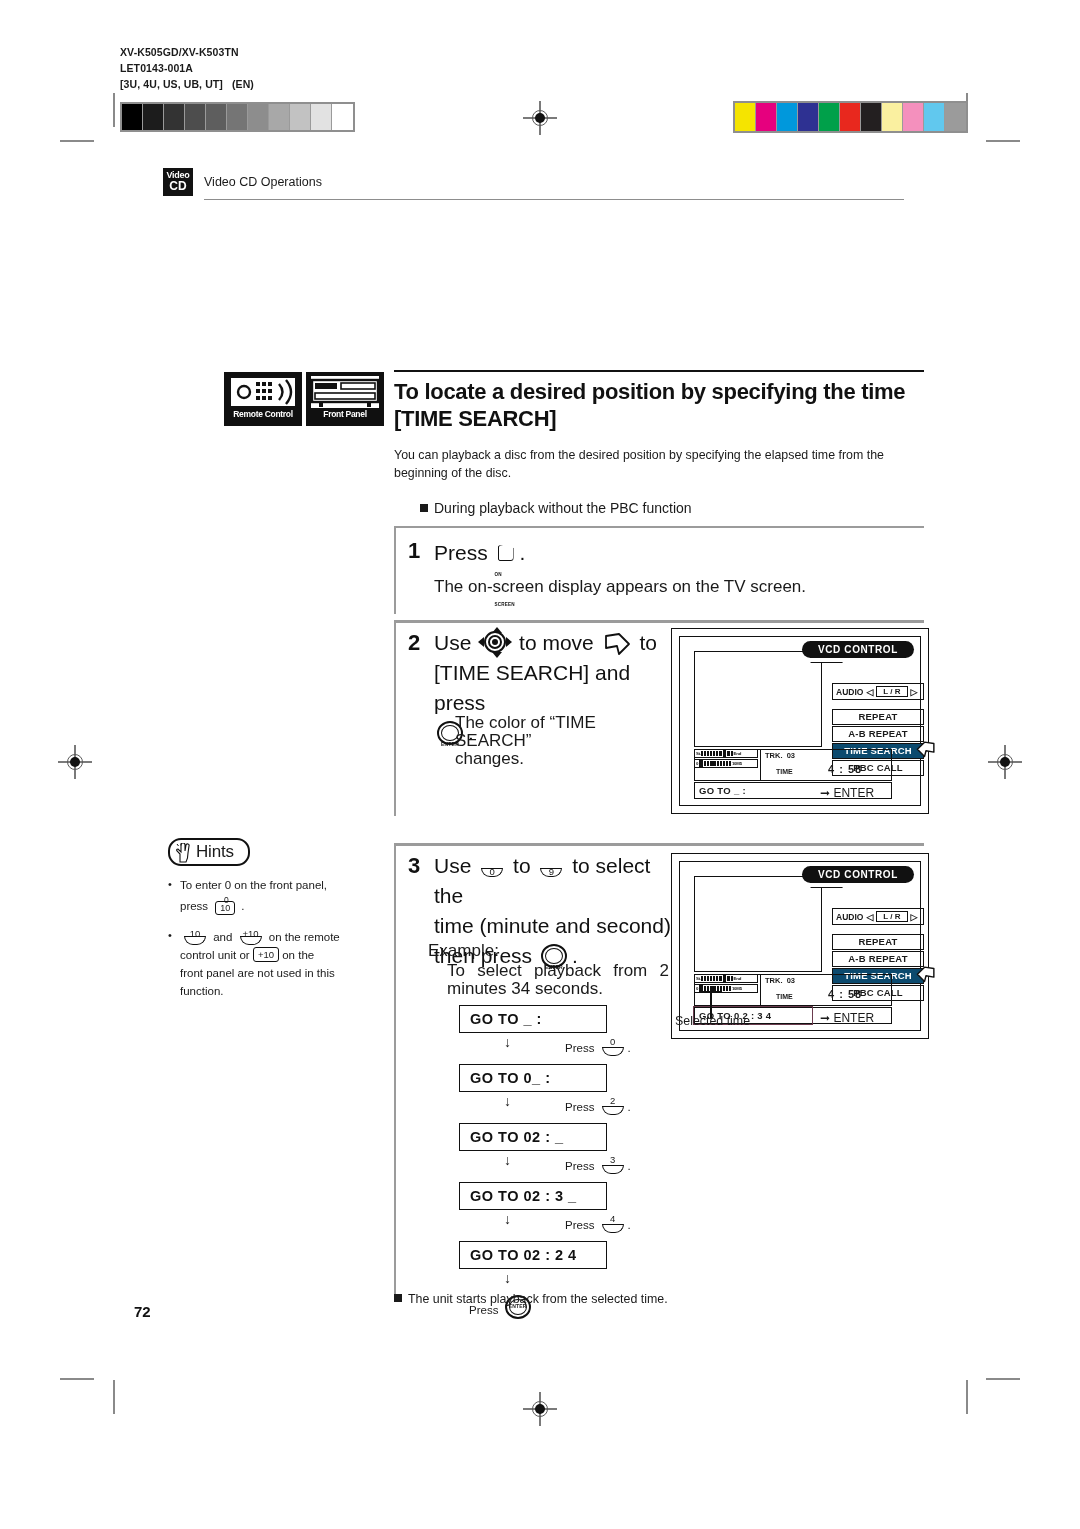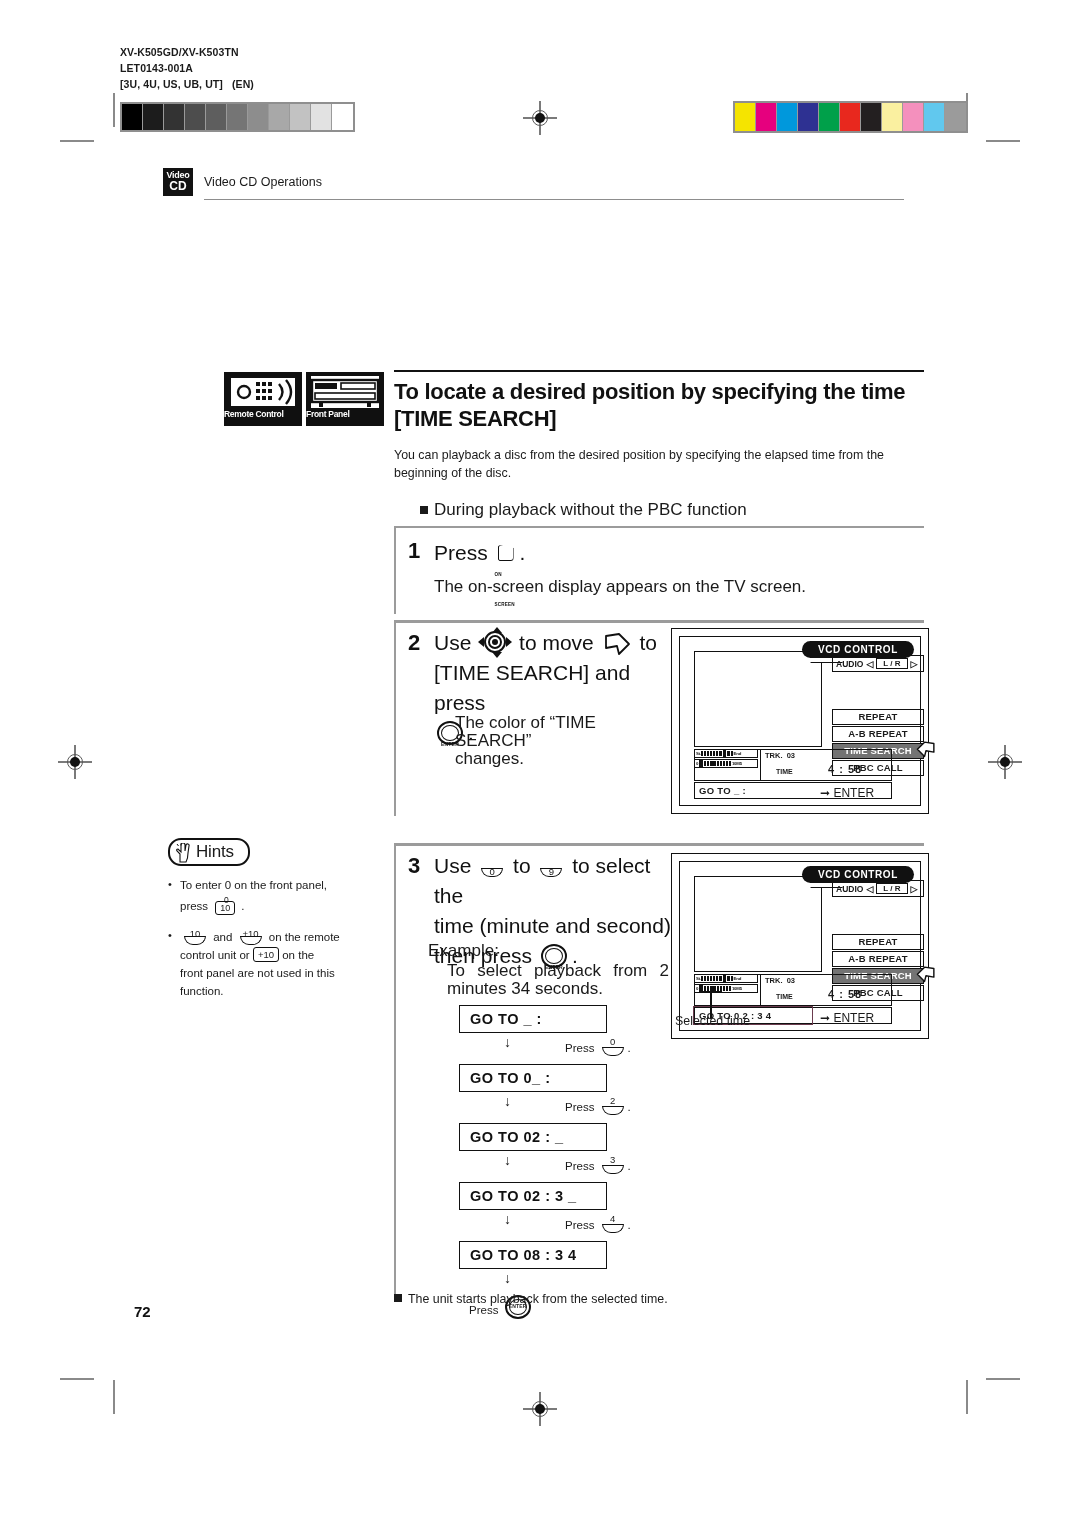--- a/index.html
+++ b/index.html
@@ -43,34 +43,34 @@
     position:absolute; left:0; top:0; width:30px; height:28px; background:#121212; color:#fff;
     font-weight:bold; text-align:center; line-height:1.0; padding-top:3px;
   }
   .runhead .vcd-badge .a { font-size:9px; display:block; letter-spacing:-.3px;}
   .runhead .vcd-badge .b { font-size:12px; display:block; letter-spacing:0px;}
   .runhead .rtitle { position:absolute; left:41px; top:7px; font-size:12.5px; color:#1a1a1a; }
   .runhead .rrule { position:absolute; left:41px; top:31px; width:700px; height:1.4px; background:#8d8d8d; }
 
   
   .sect { position:absolute; left:224px; top:370px; width:700px; }
-  .iconbox { position:absolute; background:#101010; color:#fff; }
+  .iconbox { position:absolute; background:#101010; color:#fff; text-align:center; }
   .icon-rc { left:0; top:2px; width:78px; height:54px; }
   .icon-fp { left:82px; top:2px; width:78px; height:54px; }
   .iconbox .glyph { position:relative; height:32px; margin:4px 5px 0 5px; background:#fff; }
   .iconbox .cap { font-size:8.5px; font-weight:bold; letter-spacing:-.3px; display:block; line-height:12px; }
 
   .sect .rule-top { position:absolute; left:170px; top:0px; width:530px; height:2.4px; background:#111; }
   .sect h1 { position:absolute; left:170px; top:8px; margin:0; width:530px;
       font-size:22px; font-weight:bold; line-height:27px; letter-spacing:-.3px; color:#111; }
 
   .intro { position:absolute; left:394px; top:446px; width:530px;
       font-size:12.4px; line-height:18px; }
 
-  .subhead { position:absolute; left:394px; top:500px; width:530px; font-size:17px;padding-left:26px; }
+  .subhead { position:absolute; left:394px; top:500px; width:530px; font-size:14px;padding-left:26px; }
   .sq { display:inline-block; width:8px; height:8px; background:#1a1a1a; margin-right:6px; vertical-align:1px;}
 
   
   .steprule { position:absolute; background:#9b9b9b; }
   .stepnum { position:absolute; font-size:22px; font-weight:bold; color:#111; }
   .steptext { position:absolute; font-size:21px; line-height:30px; color:#111; }
   .stepsub { position:absolute; font-size:17px; line-height:18px; color:#1a1a1a; }
 
   
   .key-onscreen { display:inline-block; width:22px; height:20px; position:relative; vertical-align:-5px; margin:0 2px;}
@@ -130,26 +130,26 @@
   
   .vcd { position:absolute; width:258px; height:186px; border:1.6px solid #111; background:#fff; }
   .vcd .inner { position:absolute; left:7px; top:7px; right:7px; bottom:7px; border:1.6px solid #111; }
   .vcd .tvscreen { position:absolute; left:14px; top:14px; width:128px; height:96px; border:1.2px solid #111; }
   .vcd .title {
      position:absolute; right:6px; top:4px; width:112px; height:17px; background:#111; color:#fff;
      border-radius:9px; font-size:10px; font-weight:bold; letter-spacing:.6px; text-align:center; line-height:17px;
   }
   .vcd .notch { position:absolute; left:138px; top:6px; width:32px; height:20px; background:#fff;
      border-bottom:1.6px solid #111; transform:skewX(-38deg); }
-  .vcd .audio { position:absolute; left:152px; top:18px; width:92px; height:17px; border:1.4px solid #111;
+  .vcd .audio { position:absolute; left:152px; top:46px; width:92px; height:17px; border:1.4px solid #111;
      font-size:8.5px; font-weight:bold; display:flex; align-items:center; gap:3px; padding:0 3px;}
   .vcd .audio .lr { border:1.2px solid #111; padding:0 6px; font-size:8px; }
   .vcd .btn { position:absolute; left:152px; width:92px; height:16px; border:1.4px solid #111;
      font-size:9.5px; font-weight:bold; text-align:center; line-height:14px; letter-spacing:.2px; }
-  .vcd .btn.sel { background:#737373; color:#fff; }
+  .vcd .btn.sel { background:#0c4a6e; color:#fff; }
   .vcd .infobox { position:absolute; border:1.2px solid #111; }
   .vcd .tinybar { position:absolute; border:1.2px solid #111; font-size:4.3px; font-weight:bold;
      display:flex; align-items:center; color:#111; letter-spacing:-.2px; overflow:hidden; }
   .vcd .tinybar .seg { display:inline-block; width:2.2px; height:5px; background:#111; margin-right:.9px;}
   .vcd .trk { position:absolute; font-size:7.5px; font-weight:bold; }
   .vcd .timerow { position:absolute; font-size:7px; font-weight:bold; }
   .vcd .timebig { position:absolute; font-size:11px; font-weight:bold; letter-spacing:1px;}
   .vcd .gotorow { position:absolute; font-size:9.5px; font-weight:bold; letter-spacing:.3px;}
   .vcd .enterrow { position:absolute; font-size:12px; font-weight:normal;}
   .vcd .hilite { position:absolute; border:1.8px solid #6b3b4e; }
@@ -498,20 +498,20 @@
       <span class="tx">Press <span class="key-num"><span class="n">0</span><span class="cap"></span></span>.</span>
     </div><div class="goto-box">GO TO 0_ :</div><div class="goto-arrow-row">
       <span class="ar">↓</span>
       <span class="tx">Press <span class="key-num"><span class="n">2</span><span class="cap"></span></span>.</span>
     </div><div class="goto-box">GO TO 02 : _</div><div class="goto-arrow-row">
       <span class="ar">↓</span>
       <span class="tx">Press <span class="key-num"><span class="n">3</span><span class="cap"></span></span>.</span>
     </div><div class="goto-box">GO TO 02 : 3 _</div><div class="goto-arrow-row">
       <span class="ar">↓</span>
       <span class="tx">Press <span class="key-num"><span class="n">4</span><span class="cap"></span></span>.</span>
-    </div><div class="goto-box">GO TO 08 : 3 4</div><div class="goto-arrow-row">
+    </div><div class="goto-box">GO TO 02 : 2 4</div><div class="goto-arrow-row">
       <span class="ar">↓</span>
     </div><div style="font-size:11.5px; margin-top:-6px; margin-left:10px;"><span>Press</span> <span class="key-enter"><span class="c1"></span><span class="c2"></span><span class="t">ENTER</span></span></div></div>
 
 <div class="final-note">
   <span class="sq"></span><span>The unit starts playback from the selected time.</span>
 </div>
 <div class="pageno">72</div>
 
 </body></html>

